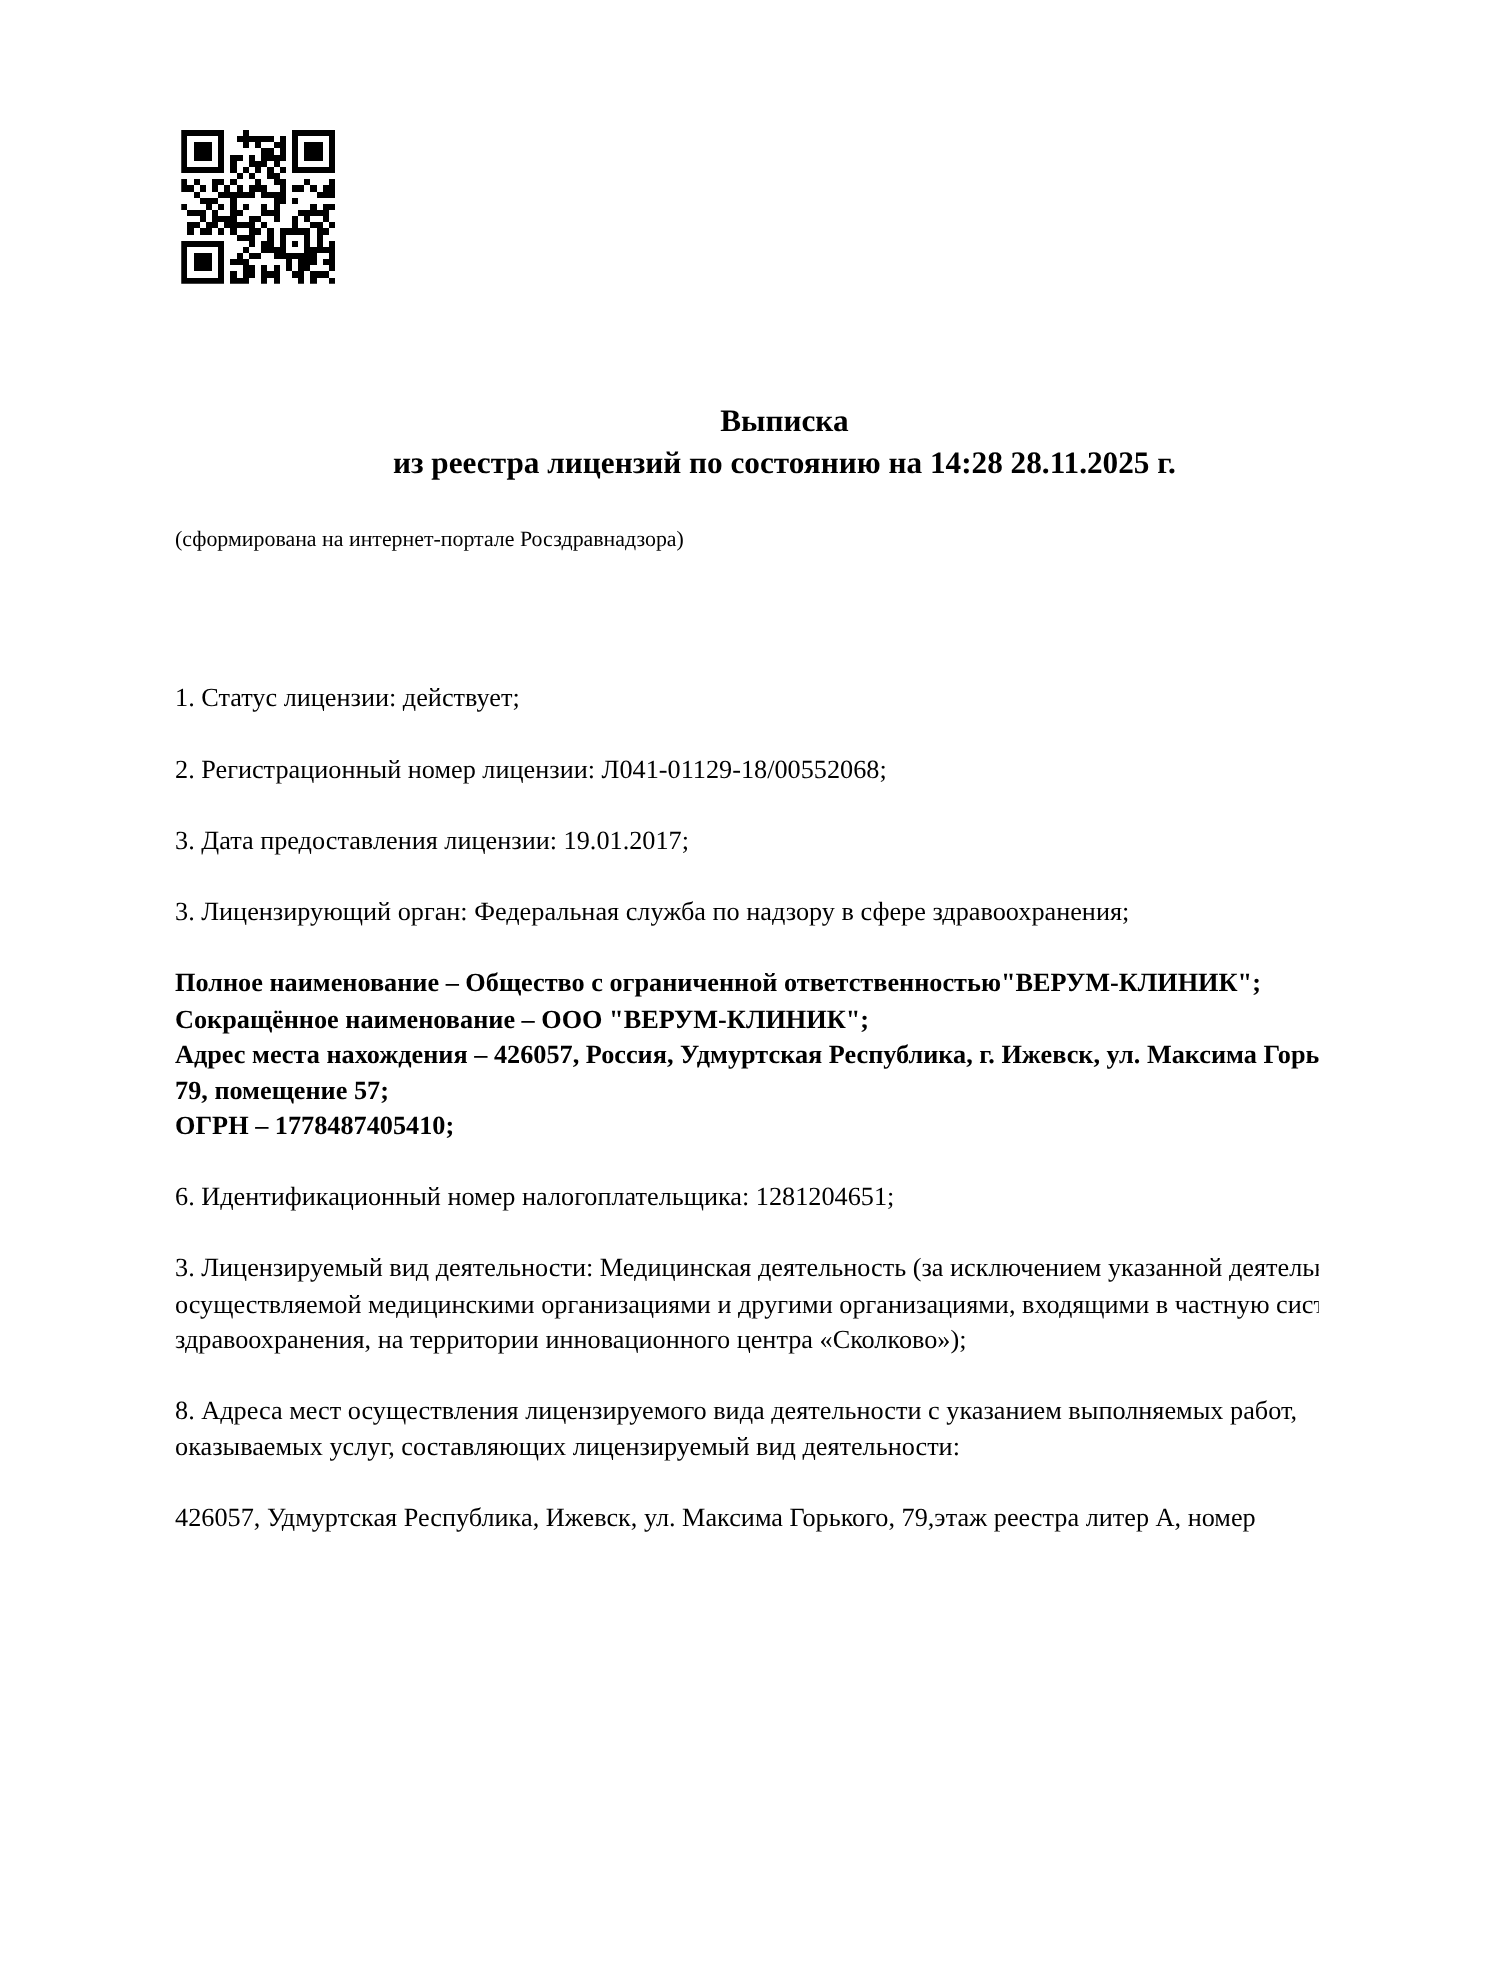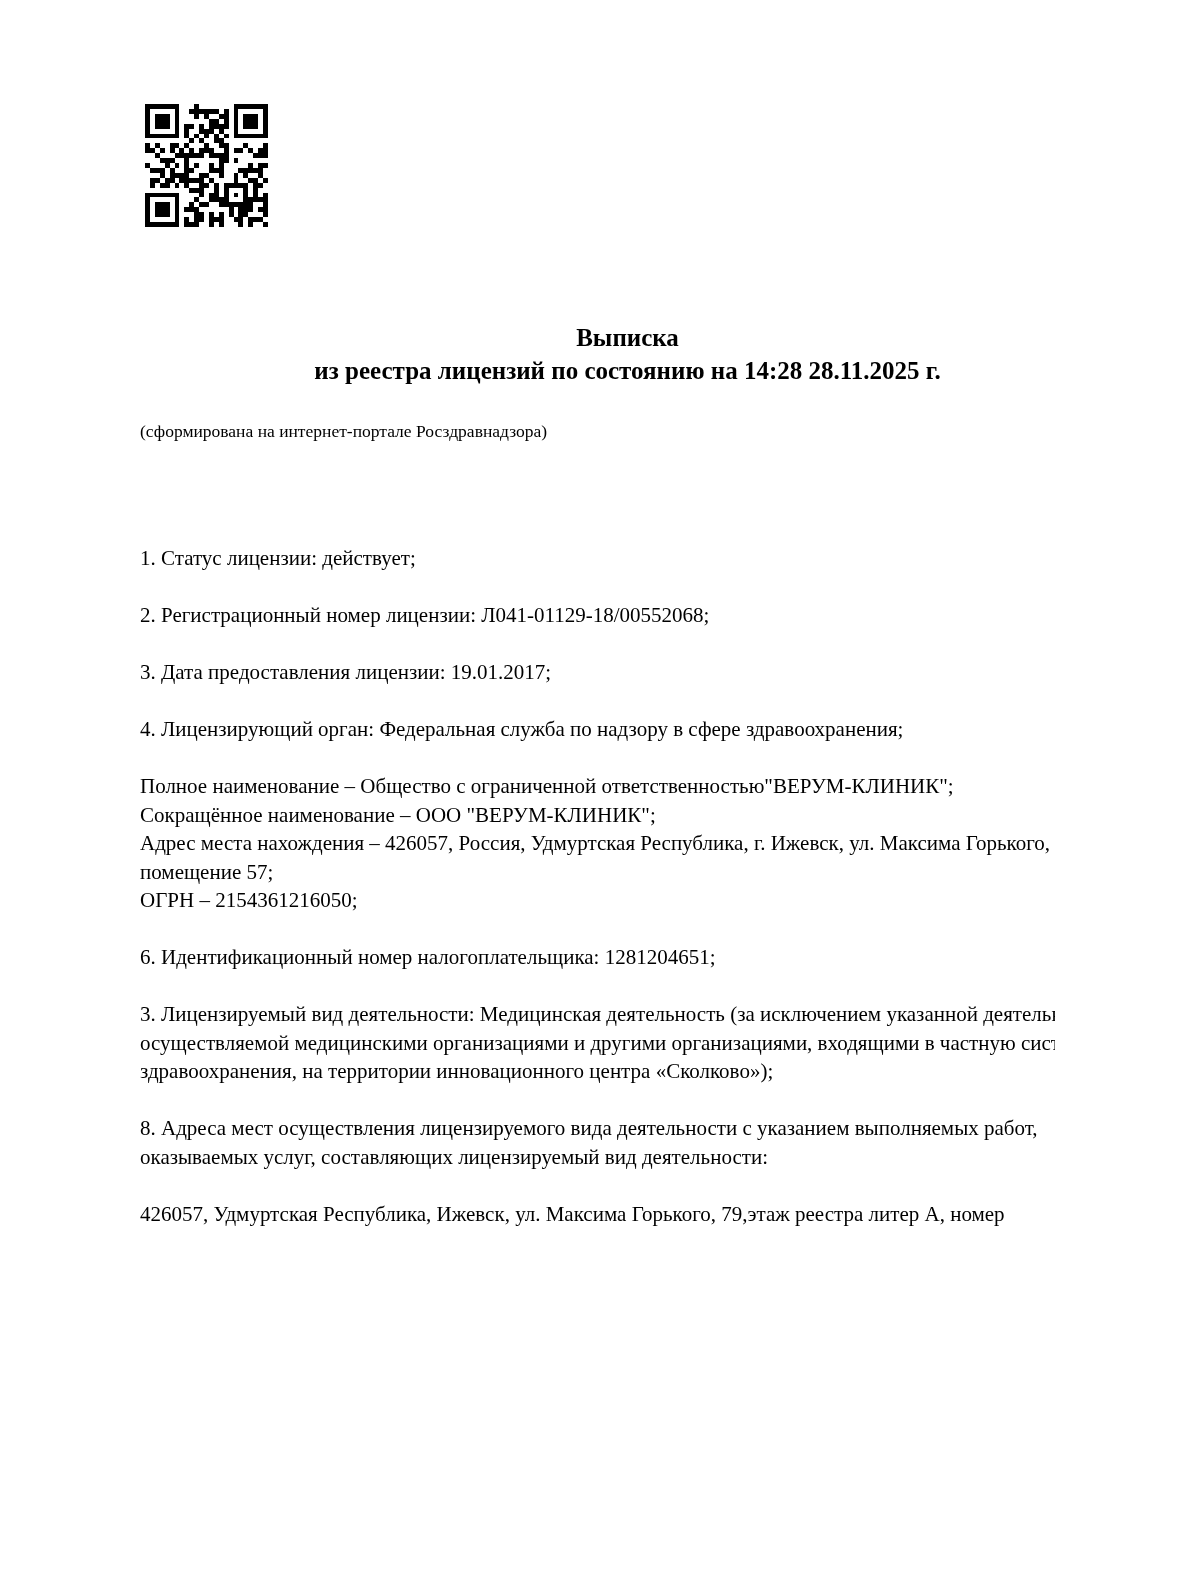--- a/index.html
+++ b/index.html
@@ -41,21 +41,21 @@
     margin-top:33px;
     font-size:17.5px;
     line-height:22px;
   }
   .para{
     margin:28.5px 0 0 0;
   }
   .para.first{
     margin-top:102px;
   }
-  .org-block div{margin:0;}
+  .org-block div{margin:0;font-weight:bold;}
 </style>
 </head>
 <body>
 
 <div class="page">
 
   <svg id="qr" class="qr" viewBox="0 0 25 25" style="fill: rgb(0, 0, 0);">
       <rect x="0" y="0" width="1" height="1"></rect>
       <rect x="1" y="0" width="1" height="1"></rect>
       <rect x="2" y="0" width="1" height="1"></rect>
@@ -383,28 +383,28 @@
     </h1>
 
     <div class="subtitle">(сформирована на интернет-портале Росздравнадзора)</div>
 
     <p class="para first">1. Статус лицензии: действует;</p>
 
     <p class="para">2. Регистрационный номер лицензии: Л041-01129-18/00552068;</p>
 
     <p class="para">3. Дата предоставления лицензии: 19.01.2017;</p>
 
-    <p class="para">4. Лицензирующий орган: Федеральная служба по надзору в сфере здравоохранения;</p>
+    <p class="para">3. Лицензирующий орган: Федеральная служба по надзору в сфере здравоохранения;</p>
 
 
     <div class="para org-block">
       <div>Полное наименование – Общество с ограниченной ответственностью"ВЕРУМ-КЛИНИК";</div>
       <div>Сокращённое наименование – ООО "ВЕРУМ-КЛИНИК";</div>
       <div>Адрес места нахождения – 426057, Россия, Удмуртская Республика, г. Ижевск, ул. Максима Горького, 79, помещение 57;</div>
-      <div>ОГРН – 2154361216050;</div>
+      <div>ОГРН – 1778487405410;</div>
     </div>
 
     <p class="para">6. Идентификационный номер налогоплательщика: 1281204651;</p>
 
     <p class="para">3. Лицензируемый вид деятельности: Медицинская деятельность (за исключением указанной деятельности, осуществляемой медицинскими организациями и другими организациями, входящими в частную систему здравоохранения, на территории инновационного центра «Сколково»);</p>
 
     <p class="para">8. Адреса мест осуществления лицензируемого вида деятельности с указанием выполняемых работ, оказываемых услуг, составляющих лицензируемый вид деятельности:</p>
 
     <p class="para">426057, Удмуртская Республика, Ижевск, ул. Максима Горького, 79,этаж реестра литер А, номер</p>
 

